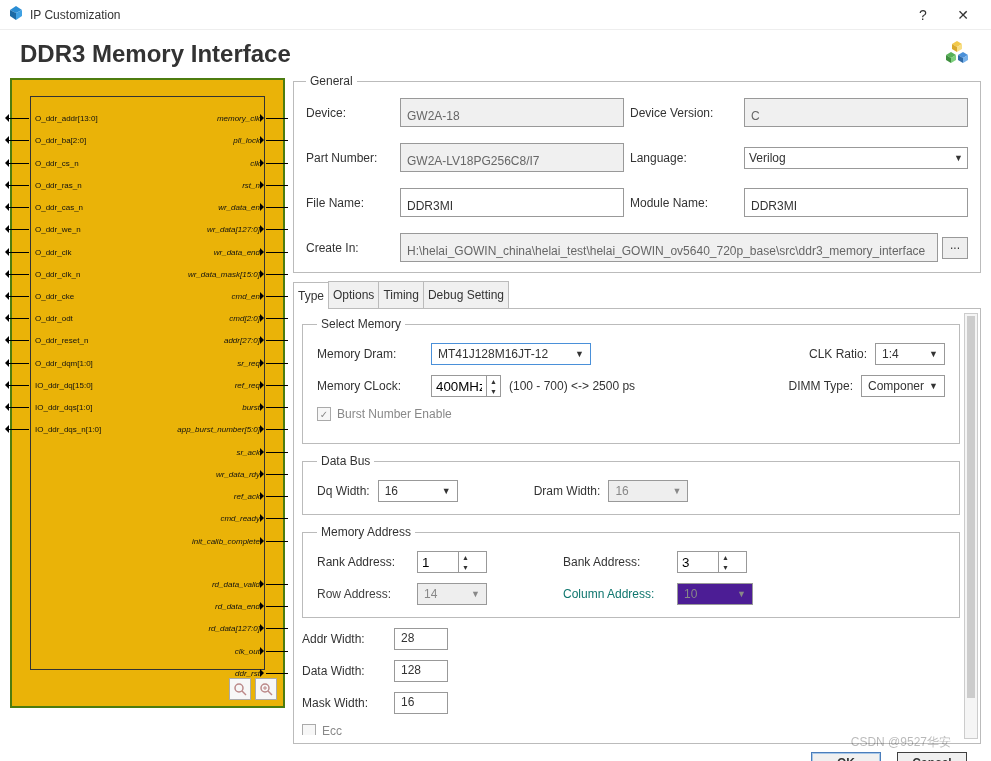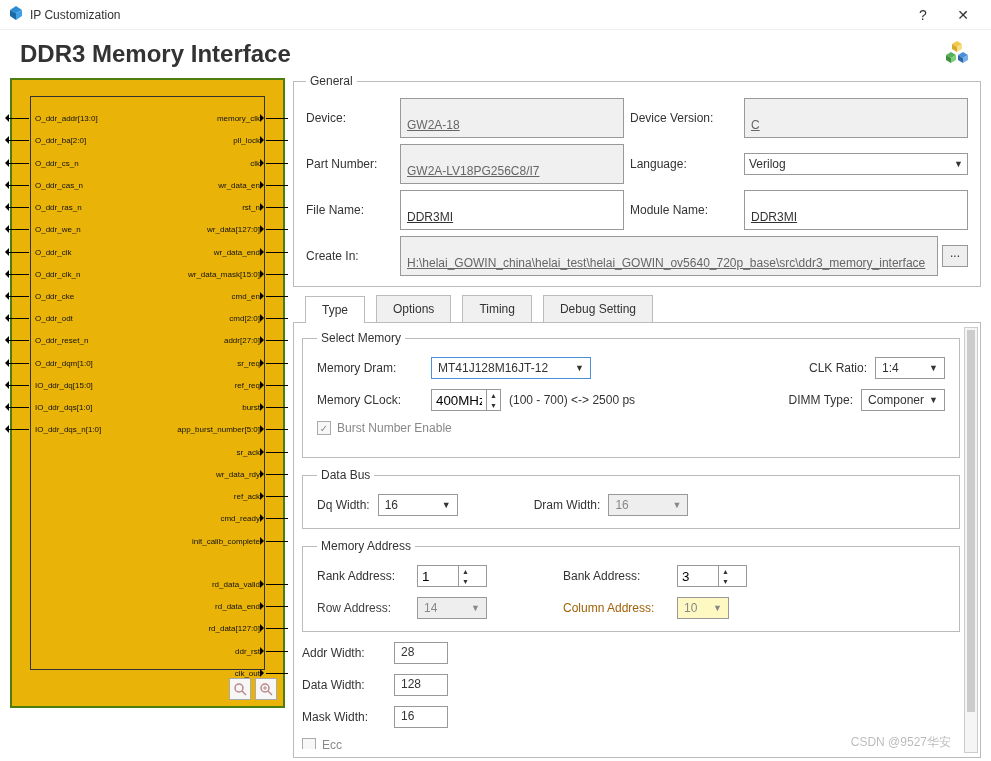--- a/index.html
+++ b/index.html
@@ -10,40 +10,40 @@
   .titlebar .tbtn { width:40px; text-align:center; font-size:14px; cursor:pointer; }
   .page-title { font-size:24px; font-weight:bold; padding:10px 20px 6px 20px; display:flex; align-items:center; }
   .page-title .spacer { flex:1; }
   .cubes { width:28px; height:28px; }
   .content { display:flex; gap:8px; padding:0 10px 0 10px; }
   .diagram-panel { width:275px; height:630px; border:2px solid #4d7c0f; position:relative; margin-top:4px; background:#eab308; }
   .block-outer { position:absolute; inset:16px 18px 36px 18px; border:1px solid #333; }
   .rows-wrap { position:absolute; inset:0; padding:10px 0; }
   .sig-row { position:relative; height:27px; }
   .sig-left { position:absolute; left:4px; top:50%; transform:translateY(-50%); font-size:8px; color:#111; white-space:nowrap; }
-  .sig-right { position:absolute; right:4px; top:50%; transform:translateY(-50%); font-size:8px; color:#111; text-align:left; white-space:nowrap; }
+  .sig-right { position:absolute; right:4px; top:50%; transform:translateY(-50%); font-size:8px; color:#111; text-align:left; white-space:nowrap;font-style:italic; }
   .arrow-left { position:absolute; left:-24px; top:50%; transform:translateY(-50%); width:22px; height:8px; }
   .arrow-right { position:absolute; right:-24px; top:50%; transform:translateY(-50%); width:22px; height:8px; }
   .arrow-left::before, .arrow-right::before { content:""; position:absolute; top:50%; left:0; right:0; height:1px; background:#000; }
   .arrow-left::after { content:""; position:absolute; top:50%; transform:translateY(-50%); border:4px solid transparent; border-right-color:#000; left:-6px; }
   .arrow-right::after { content:""; position:absolute; top:50%; transform:translateY(-50%); border:4px solid transparent; border-left-color:#000; left:-6px; }
   .tools { position:absolute; right:6px; bottom:6px; display:flex; gap:4px; }
   .tool-btn { width:22px; height:22px; border:1px solid #aaa; background:#f7f7f7; display:flex; align-items:center; justify-content:center; font-size:12px; color:#b86; cursor:pointer; }
   .right-panel { flex:1; }
   fieldset.general { border:1px solid #bbb; margin:0 0 8px 0; padding:10px 12px; }
   fieldset.general > legend { padding:0 4px; }
-  .grow { display:grid; grid-template-columns: 88px 1fr 108px 1fr; gap:6px 6px; align-items:center; }
-  .txt-input { border:1px solid #999; height:29px; padding:19px 6px; background:#fff;text-decoration:underline; }
+  .grow { display:grid; grid-template-columns: 88px 1fr 108px 1fr; gap:16px 6px; align-items:center; }
+  .txt-input { border:1px solid #999; height:29px; padding:10px 6px; background:#fff; }
   .txt-disabled { background:#f0f0f0; color:#666; }
   .combo { border:1px solid #999; height:22px; padding:2px 4px; display:flex; align-items:center; background:#fff; }
   .combo .caret { margin-left:auto; font-size:9px; }
   .path-row { display:flex; align-items:center; gap:4px; }
   .browse-btn { width:26px; height:22px; border:1px solid #999; background:#eee; text-align:center; cursor:pointer; }
   .tabs { display:flex; border-bottom:1px solid #bbb; }
-  .tab { padding:6px 16px; border:1px solid #bbb; border-bottom:none; margin-right:-1px; background:#f0f0f0; cursor:pointer; position:relative;margin-left:12px; }
+  .tab { padding:6px 4px; border:1px solid #bbb; border-bottom:none; margin-right:-1px; background:#f0f0f0; cursor:pointer; position:relative; }
   .tab.active { background:#fff; top:1px; }
   .tab-body { border:1px solid #bbb; border-top:none; height:435px; position:relative; }
   .tab-inner { position:absolute; inset:8px 20px 8px 8px; overflow:hidden; }
   .scrollbar { position:absolute; right:2px; top:4px; bottom:4px; width:14px; border:1px solid #ccc; background:#f5f5f5; }
   .scrollbar .thumb { position:absolute; left:2px; right:2px; top:2px; height:90%; background:#ccc; }
   fieldset.inner { border:1px solid #bbb; margin:0 0 10px 0; padding:12px 14px; }
   fieldset.inner > legend { padding:0 4px; }
   .fr { display:flex; align-items:center; gap:8px; margin-bottom:10px; }
   .fr label { white-space:nowrap; }
   .sel { border:1px solid #4a90d9; height:22px; padding:2px 6px; display:flex; align-items:center; background:#fff; }
@@ -120,32 +120,32 @@
             <span class="sig-right">pll_lock</span>
           </div>
           <div class="sig-row" style="height: 22.24px;">
             <div class="arrow-left"></div>
             <span class="sig-left">O_ddr_cs_n</span>
             <div class="arrow-right"></div>
             <span class="sig-right">clk</span>
           </div>
           <div class="sig-row" style="height: 22.24px;">
             <div class="arrow-left"></div>
+            <span class="sig-left">O_ddr_ras_n</span>
+            <div class="arrow-right"></div>
+            <span class="sig-right">rst_n</span>
+          </div>
+          <div class="sig-row" style="height: 22.24px;">
+            <div class="arrow-left"></div>
             <span class="sig-left">O_ddr_cas_n</span>
             <div class="arrow-right"></div>
             <span class="sig-right">wr_data_en</span>
           </div>
           <div class="sig-row" style="height: 22.24px;">
             <div class="arrow-left"></div>
-            <span class="sig-left">O_ddr_ras_n</span>
-            <div class="arrow-right"></div>
-            <span class="sig-right">rst_n</span>
-          </div>
-          <div class="sig-row" style="height: 22.24px;">
-            <div class="arrow-left"></div>
             <span class="sig-left">O_ddr_we_n</span>
             <div class="arrow-right"></div>
             <span class="sig-right">wr_data[127:0]</span>
           </div>
           <div class="sig-row" style="height: 22.24px;">
             <div class="arrow-left"></div>
             <span class="sig-left">O_ddr_clk</span>
             <div class="arrow-right"></div>
             <span class="sig-right">wr_data_end</span>
           </div>
@@ -224,25 +224,25 @@
           <div class="sig-row" style="height: 22.24px;">
             <div class="arrow-right"></div>
             <span class="sig-right">rd_data_end</span>
           </div>
           <div class="sig-row" style="height: 22.24px;">
             <div class="arrow-right"></div>
             <span class="sig-right">rd_data[127:0]</span>
           </div>
           <div class="sig-row" style="height: 22.24px;">
             <div class="arrow-right"></div>
+            <span class="sig-right">clk_out</span>
+          </div>
+          <div class="sig-row" style="height: 22.24px;">
+            <div class="arrow-right"></div>
             <span class="sig-right">ddr_rst</span>
-          </div>
-          <div class="sig-row" style="height: 22.24px;">
-            <div class="arrow-right"></div>
-            <span class="sig-right">clk_out</span>
           </div>
         </div>
     </div>
     <div class="tools">
       <div class="tool-btn">
         <svg width="14" height="14" viewBox="0 0 14 14">
             <circle cx="6" cy="6" r="4" fill="none" stroke="#b88" stroke-width="1.5"></circle>
             <line x1="9" y1="9" x2="13" y2="13" stroke="#b88" stroke-width="1.5"></line>
           </svg>
       </div>
@@ -378,22 +378,22 @@
                 </div>
             </div>
           </div>
           <div class="fr" style="margin-bottom:0">
             <label style="width:92px;color:#404040">Row Address:</label>
             <div class="sel gray" style="width:70px;background:#eee;color:#888">
                 <span>14</span>
                 <span class="caret">▼</span>
               </div>
             <span style="width:60px"></span>
-            <label style="width:106px;color:#a16207">Column Address:</label>
-            <div class="sel gray" style="width:52px;background:#fef9c3;color:#888">
+            <label style="width:106px;color:#0f766e">Column Address:</label>
+            <div class="sel gray" style="width:76px;background:#4c1d95;color:#888">
                 <span>10</span>
                 <span class="caret">▼</span>
               </div>
           </div>
         </fieldset>
 
         <div class="fr">
             <label style="width:84px">Addr Width:</label>
           <div class="simple-in">28</div>
           </div>

